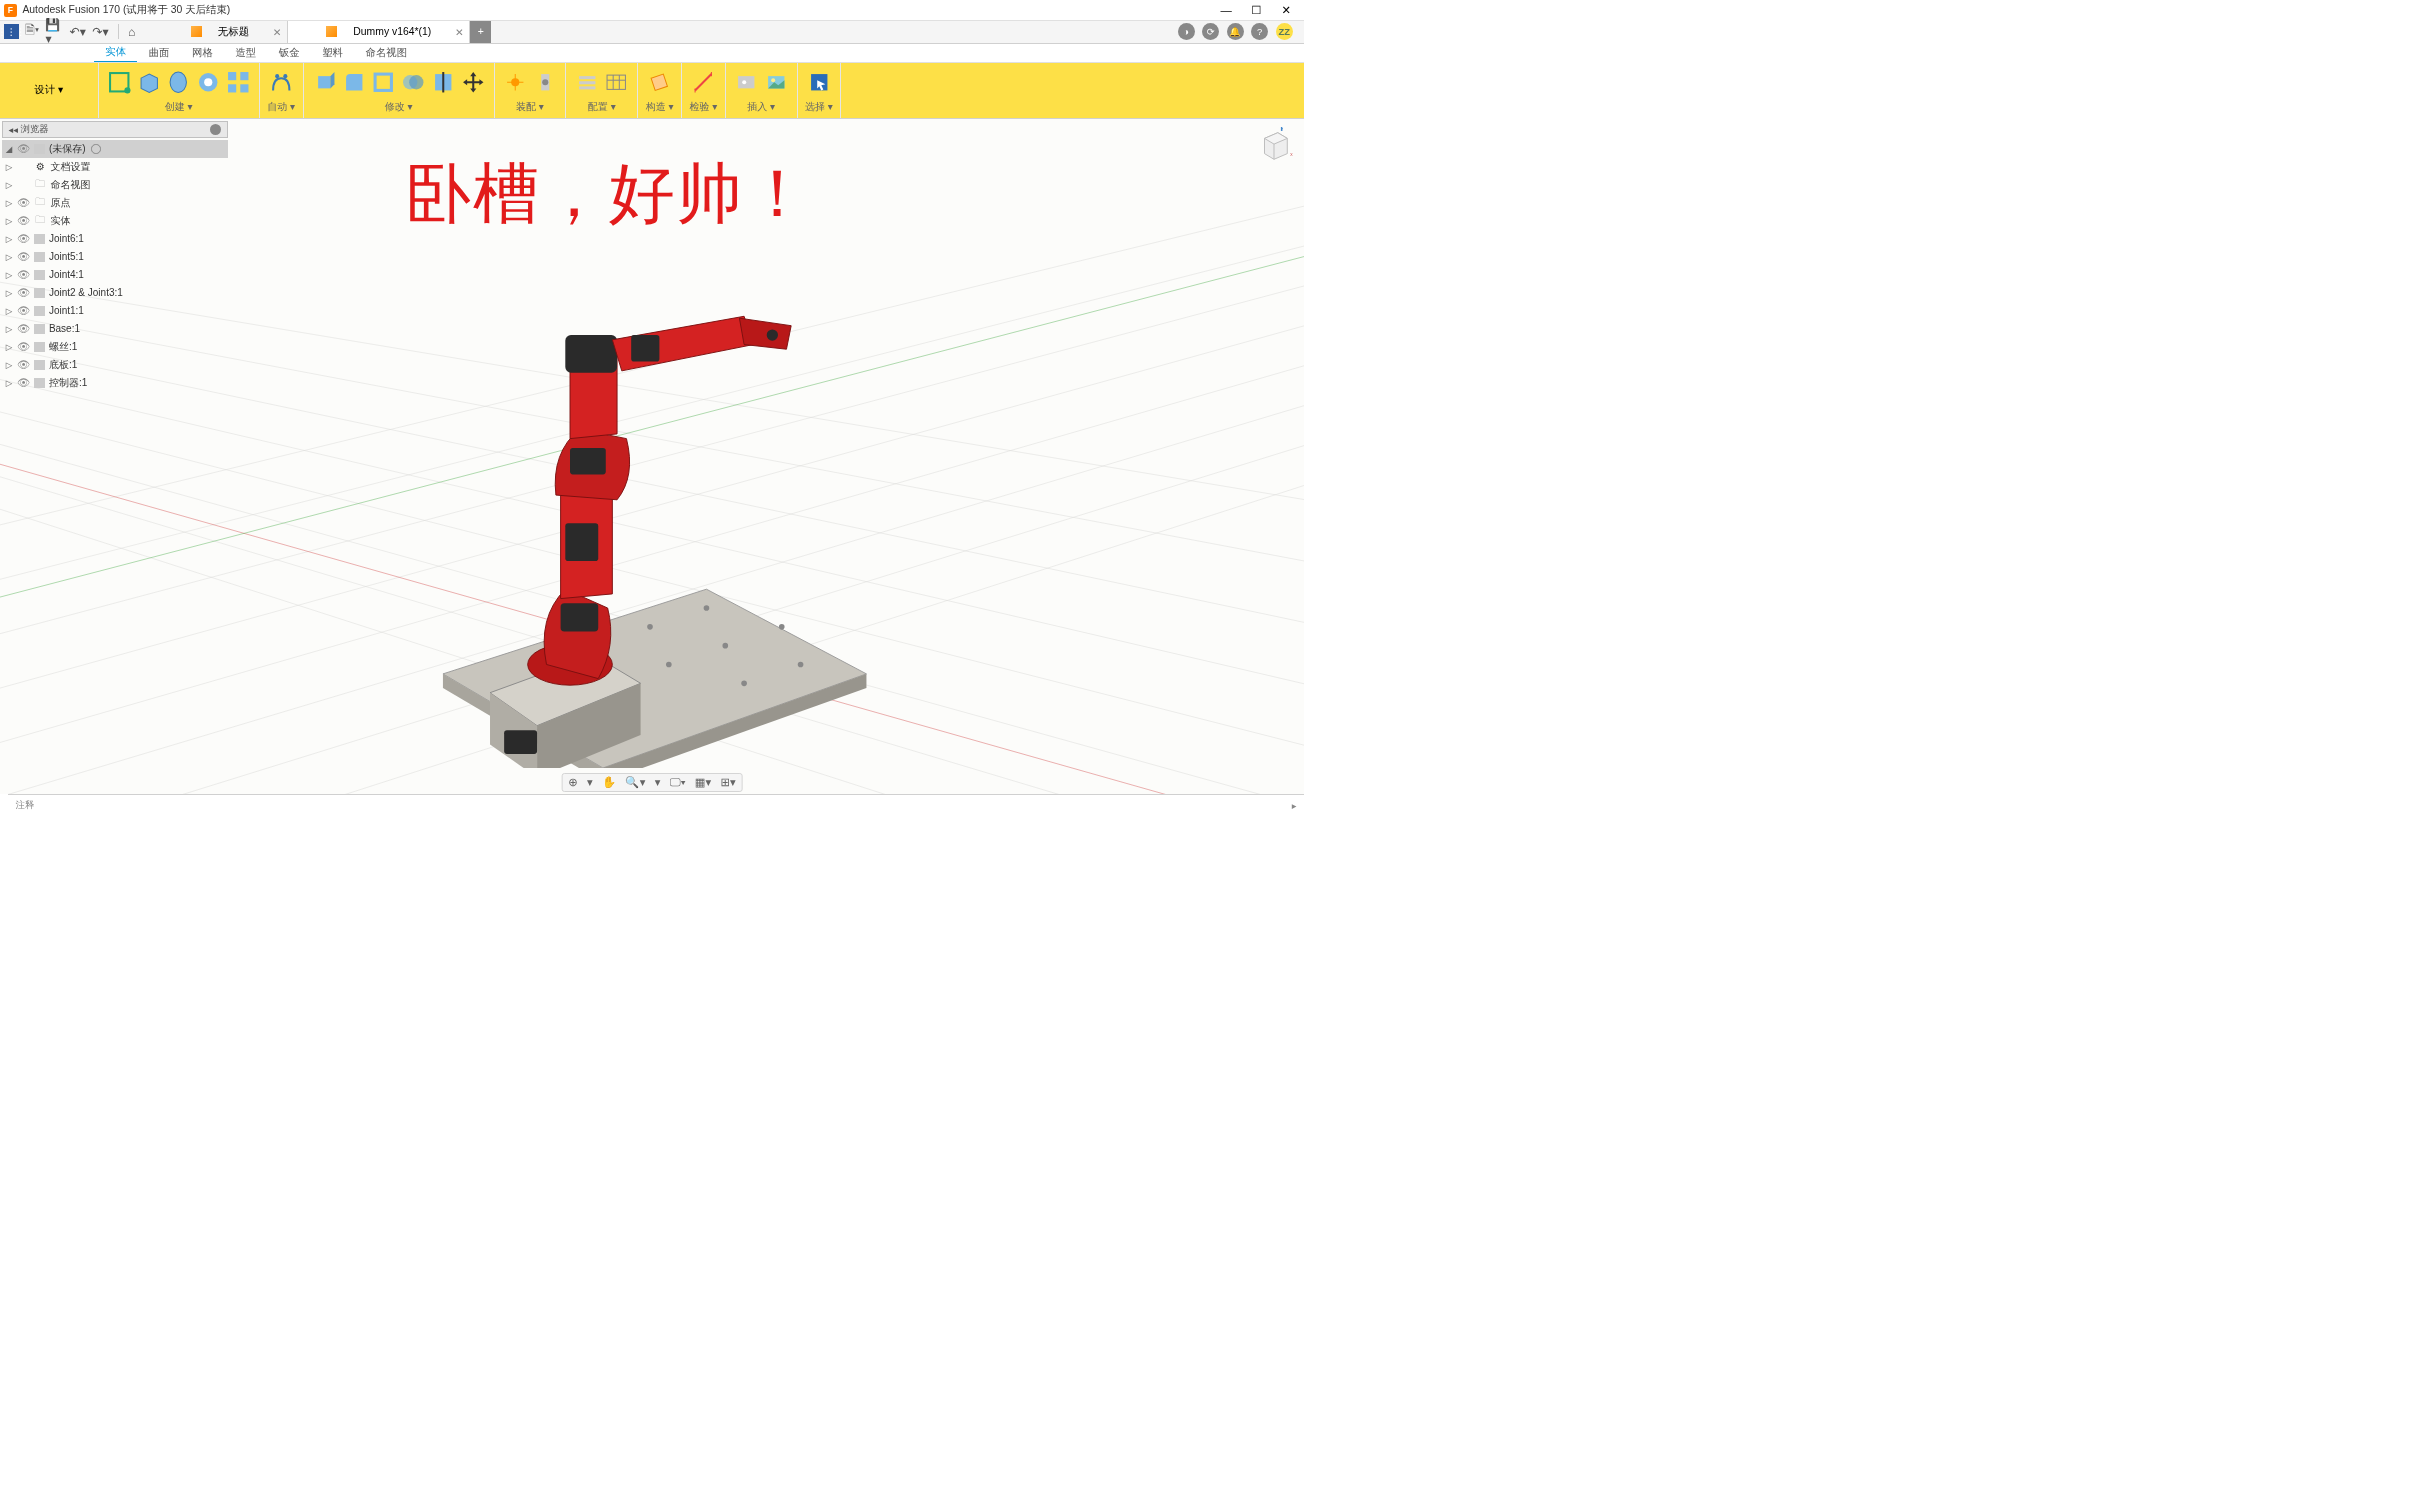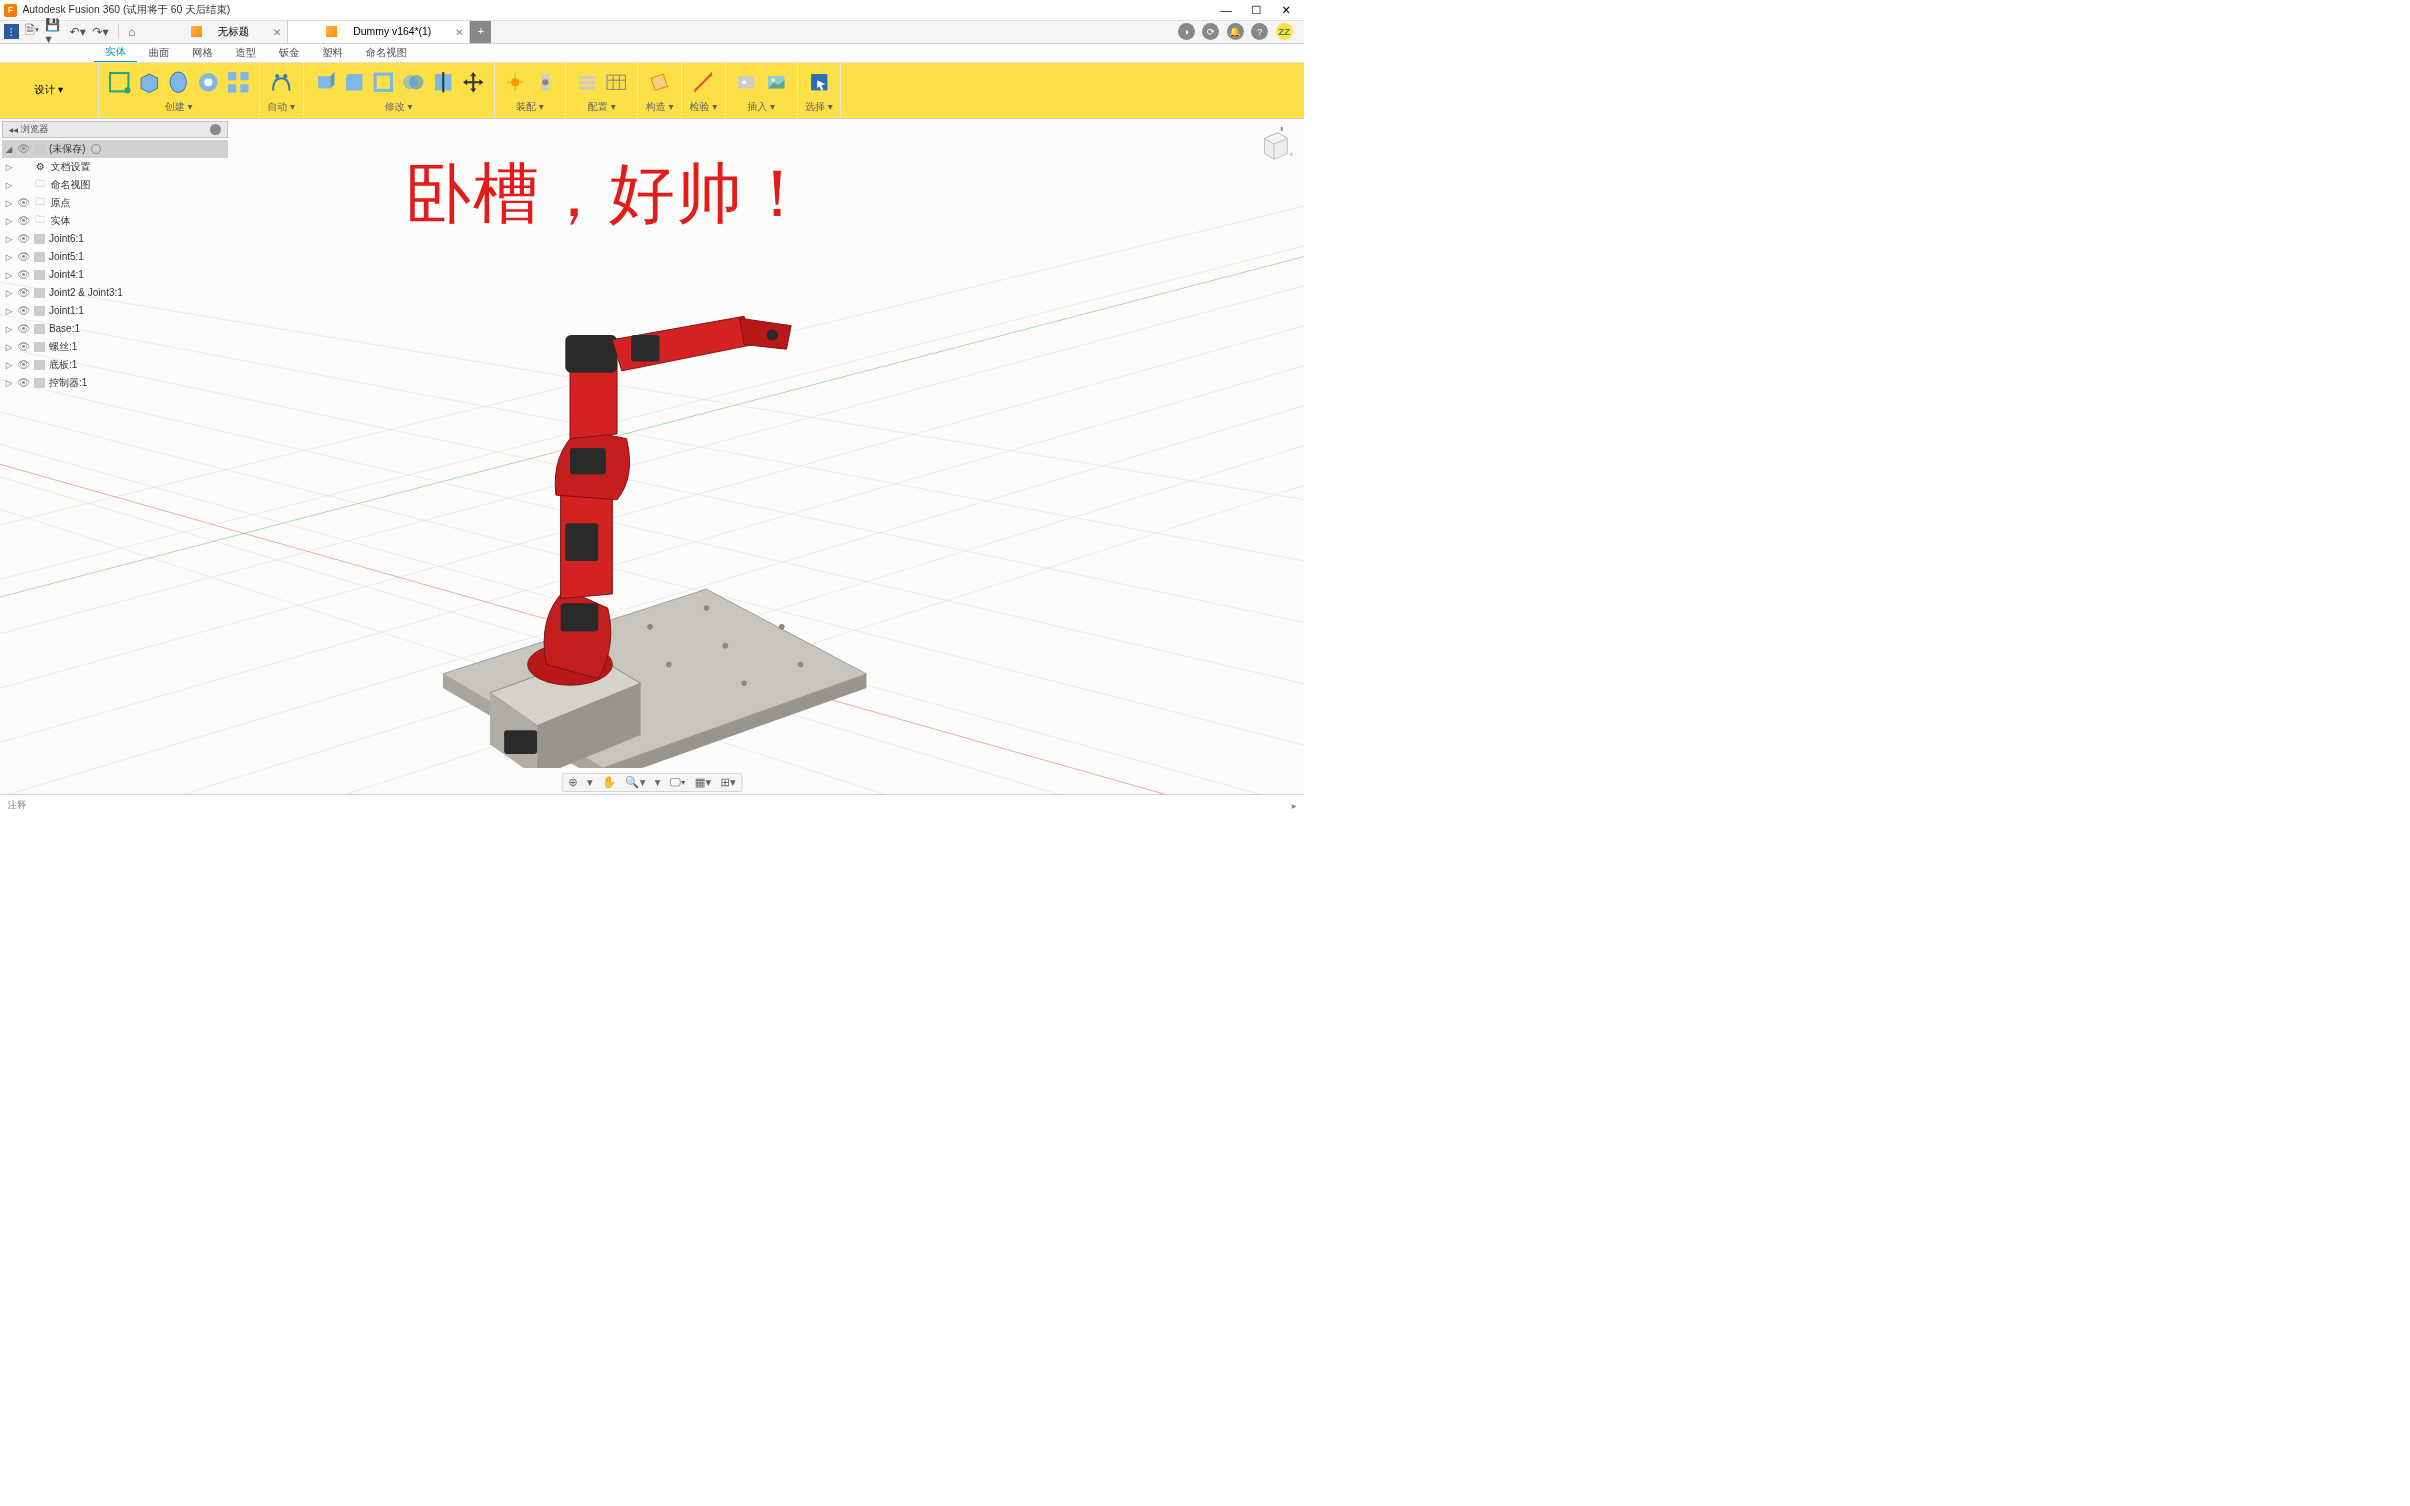--- a/index.html
+++ b/index.html
@@ -60,30 +60,30 @@
 
 
 .viewcube { position: absolute; right: 11.3px; top: 7.5px; width: 38px; height: 38px; }
 
 
 .robot { position: absolute; left: 424px; top: 122px; width: 452px; height: 527px; }
 
 
 .nav-bar { position: absolute; left: 50%; bottom: 22.6px; transform: translateX(-50%); height: 19px; background: #f5f5f5; border: 0.9px solid #d5d5d5; border-radius: 2.8px; display: flex; align-items: center; padding: 0 5.6px; gap: 9.4px; z-index: 5; }
 .nav-btn { font-size: 11.3px; color: #666; cursor: pointer; }
-.status-bar { position: absolute; left: 0; right: 0; bottom: 0; height: 21px; background: #fff; border-top: 0.9px solid #d0d0d0; display: flex; align-items: center; padding: 0 7.5px; font-size: 9.4px; color: #888; }
+.status-bar { position: absolute; left: 8px; right: 0; bottom: 0; height: 21px; background: #fff; border-top: 0.9px solid #d0d0d0; display: flex; align-items: center; padding: 0 7.5px; font-size: 9.4px; color: #888; }
 
 line.gl { stroke: #d8d8d6; stroke-width: 0.5; }
 </style>
 </head>
 <body>
 
 <div class="title-bar">
   <div class="app-icon">F</div>
-  <div class="title-text">Autodesk Fusion 360 (试用将于 60 天后结束)</div>
+  <div class="title-text">Autodesk Fusion 170 (试用将于 30 天后结束)</div>
   <div class="win-controls">
     <div class="win-btn">—</div>
     <div class="win-btn">☐</div>
     <div class="win-btn">✕</div>
   </div>
 </div>
 
 <div class="quick-bar">
   <div class="qb-btn qb-grid">⋮⋮⋮</div>
   <div class="qb-btn">🗎▾</div>

